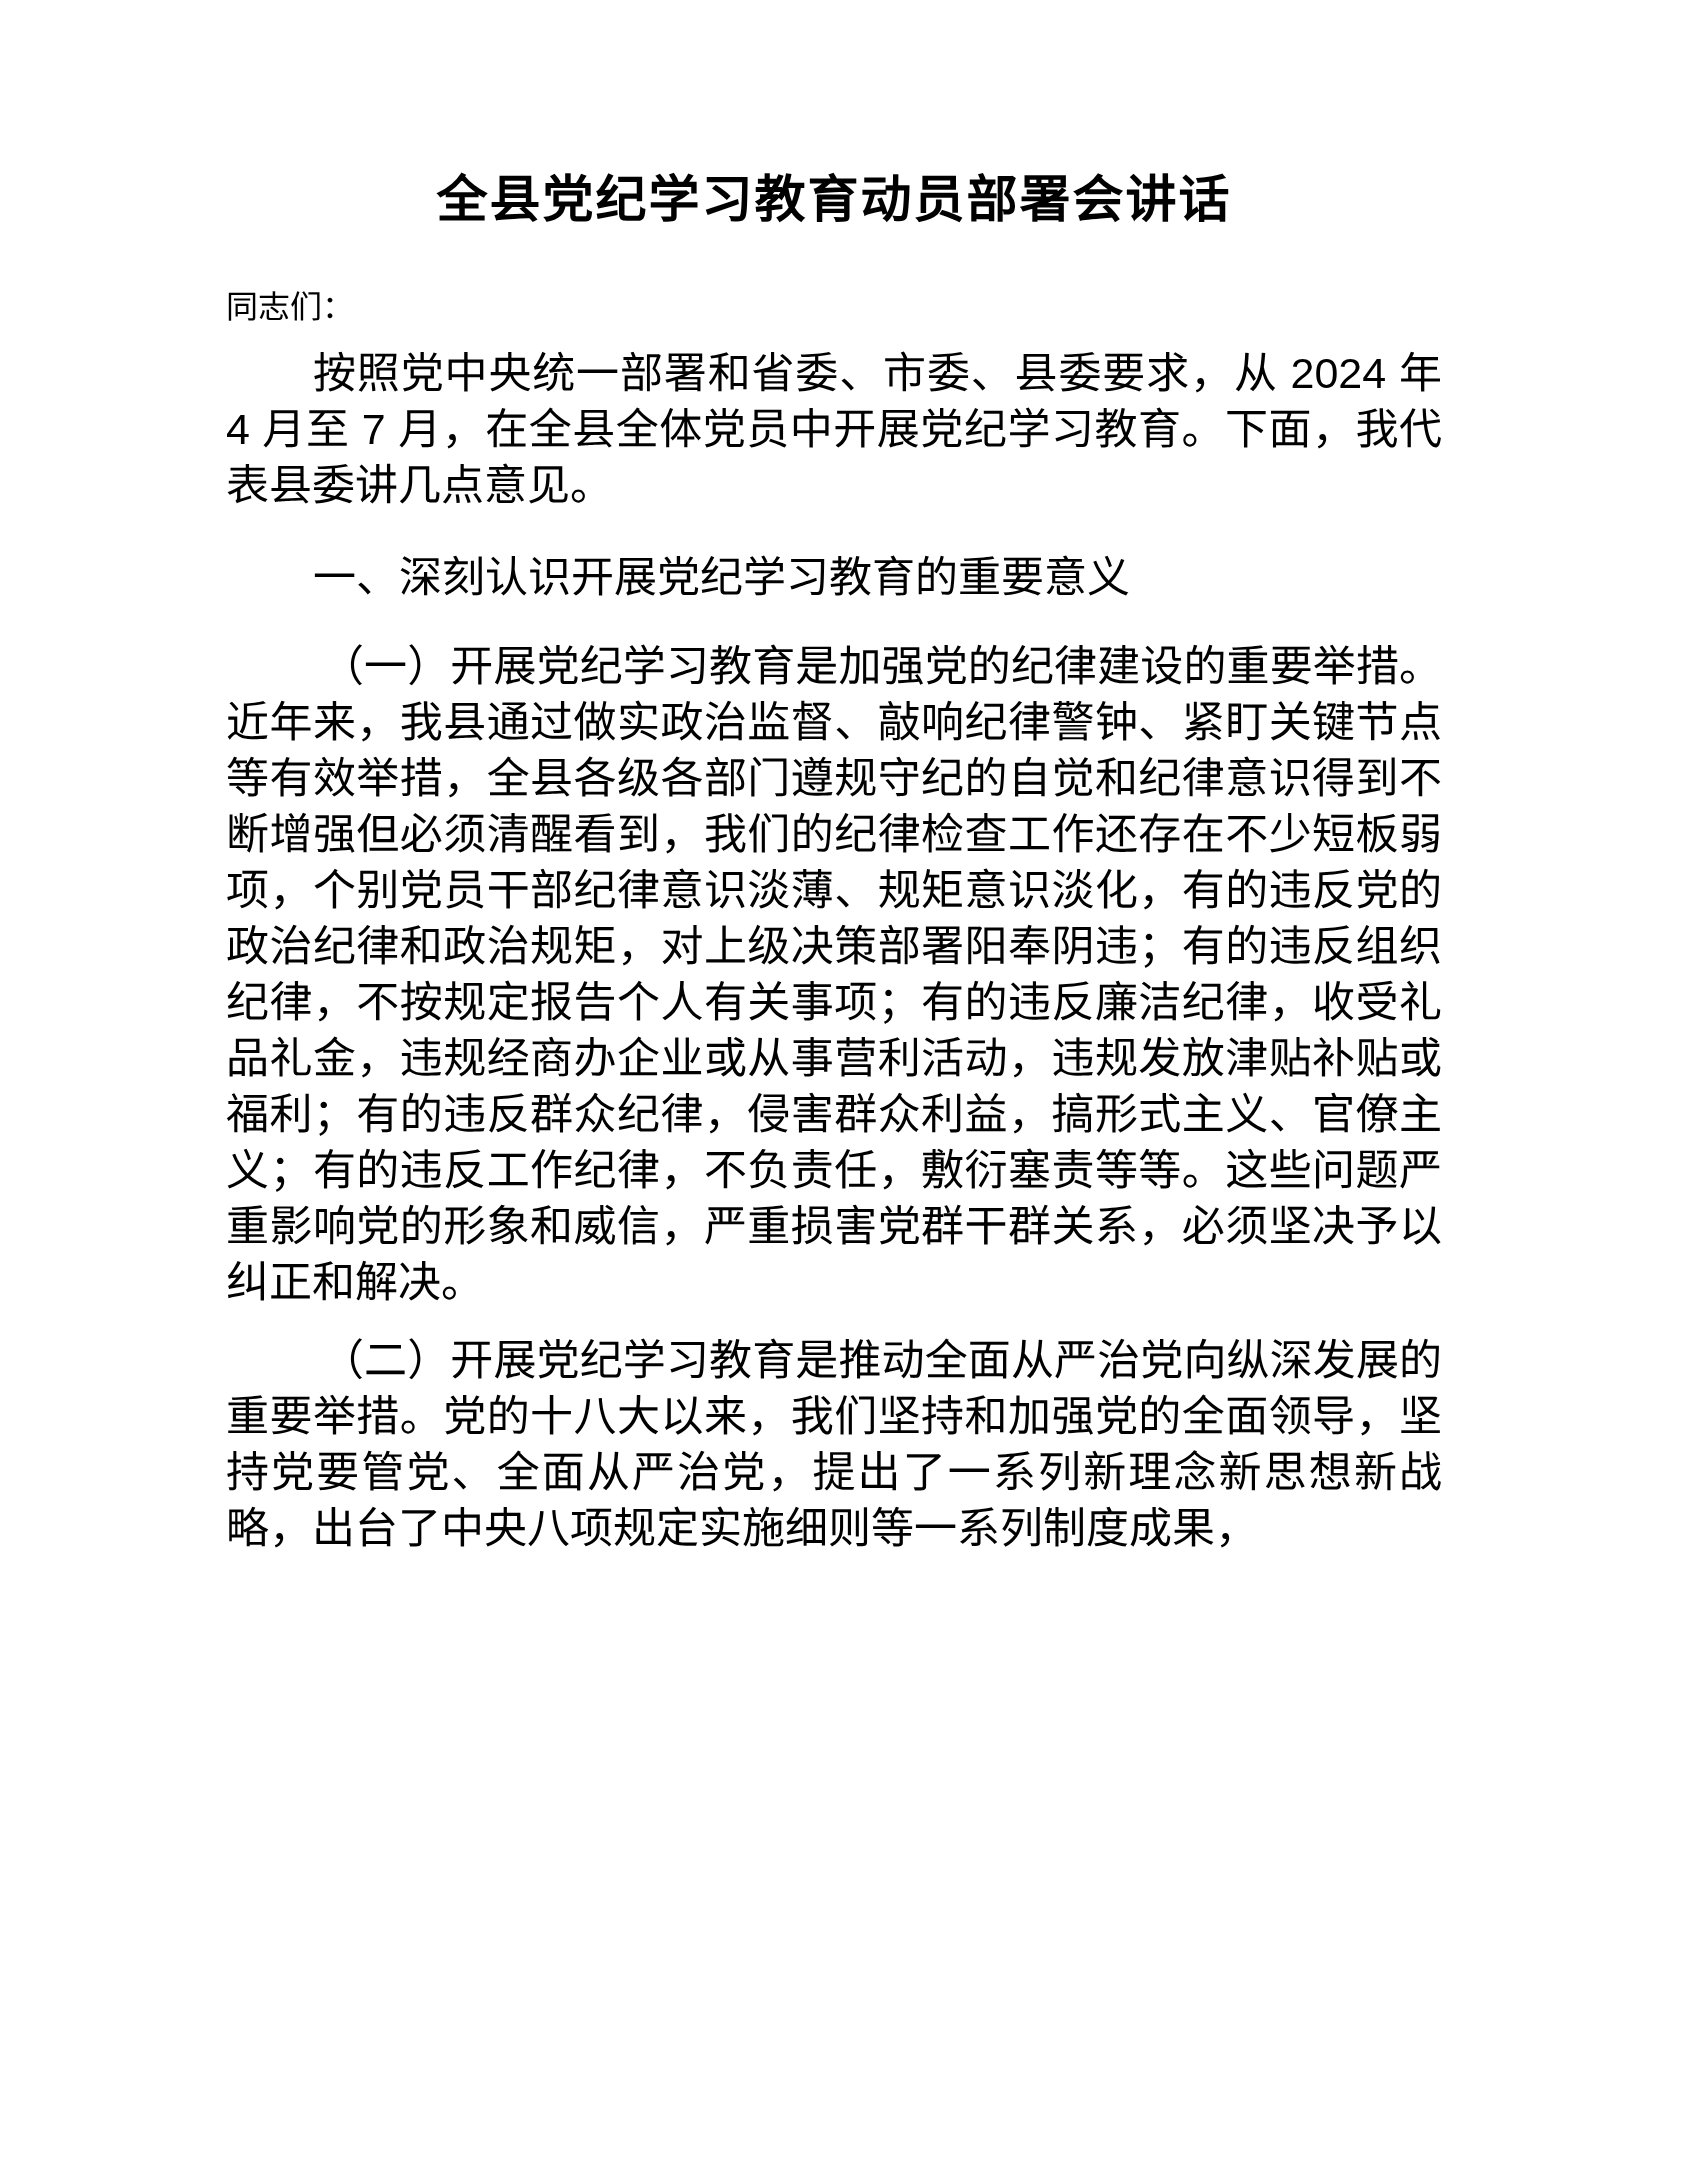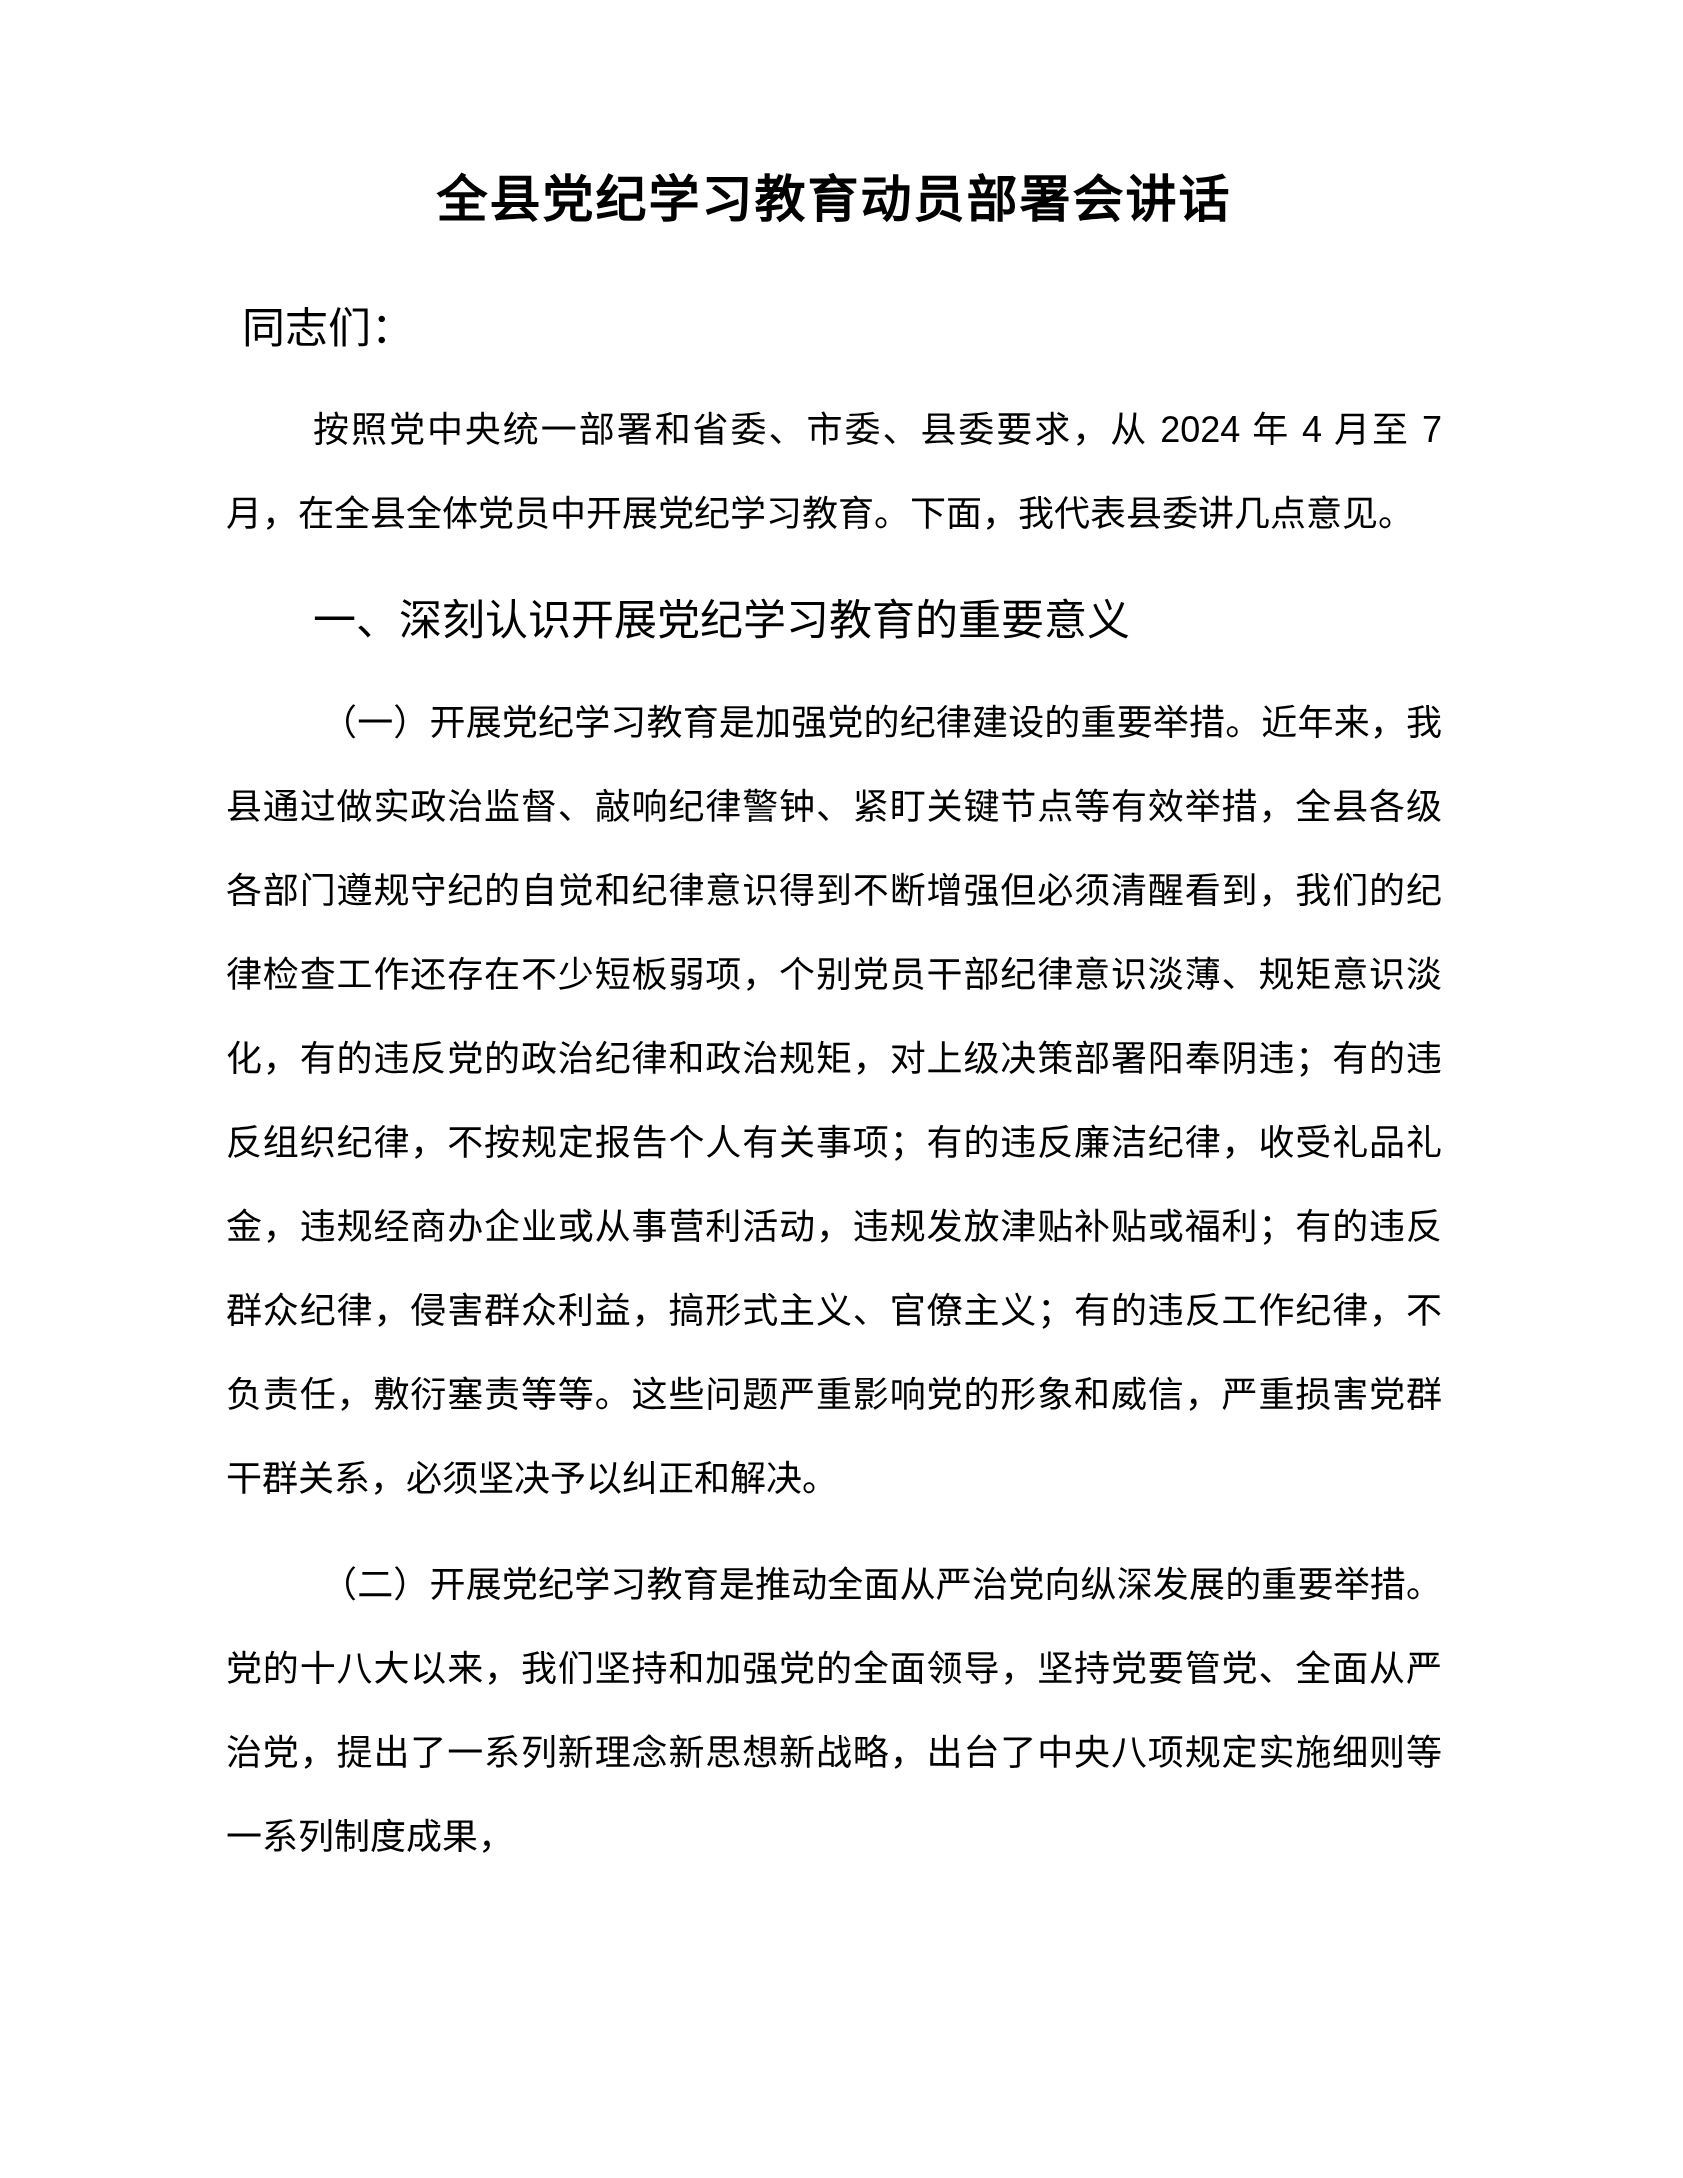--- a/index.html
+++ b/index.html
@@ -30,29 +30,29 @@
     text-align: center;
     font-size: 51px;
     font-weight: bold;
     letter-spacing: 2px;
     line-height: 1.25;
     margin: 0;
     padding-top: 168px;
     white-space: nowrap;
   }
   .salutation {
-    font-size: 43px;
+    font-size: 32px;
     line-height: 1.0;
-    margin: 16px;
+    margin: 0;
     padding-top: 59px;
     letter-spacing: 0px;
   }
   .para {
-    font-size: 36px;
-    line-height: 84px;
+    font-size: 43px;
+    line-height: 56px;
     margin: 0;
     padding-top: 22px;
     text-indent: 87px;
     text-align: justify;
     text-justify: inter-ideograph;
     letter-spacing: 0px;
     word-break: break-all;
   }
   .section-heading {
     font-size: 43px;

